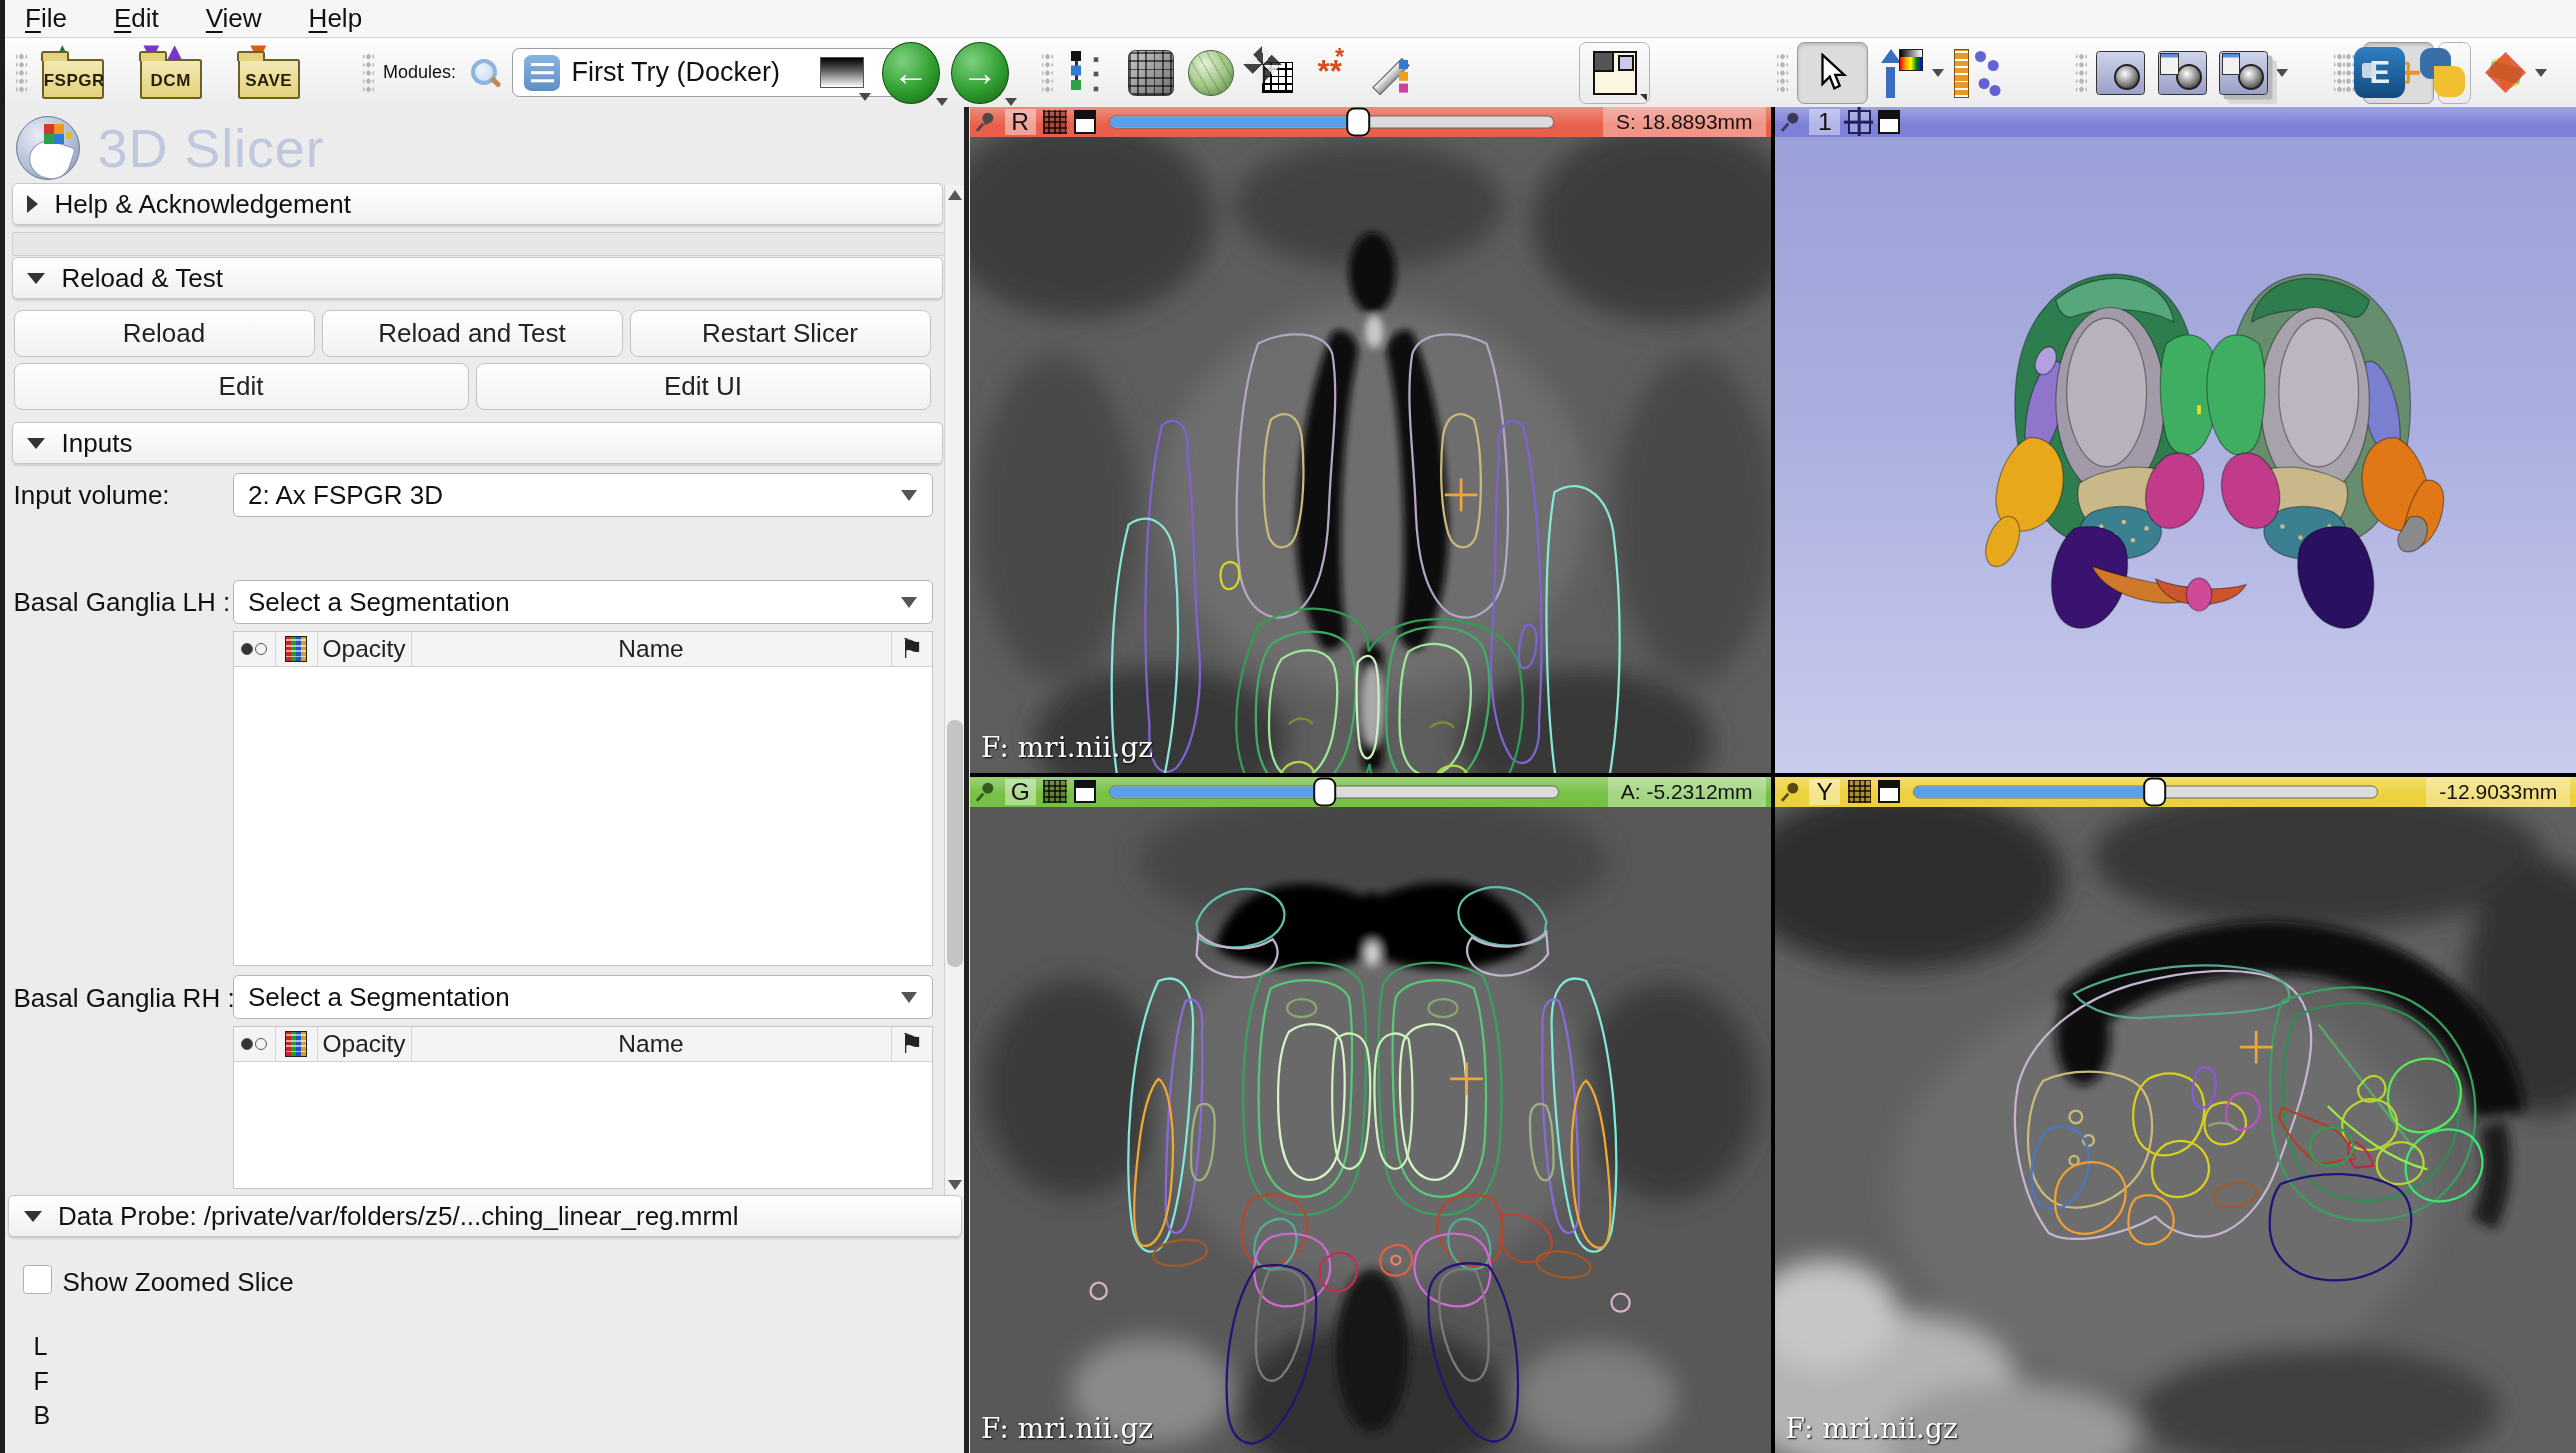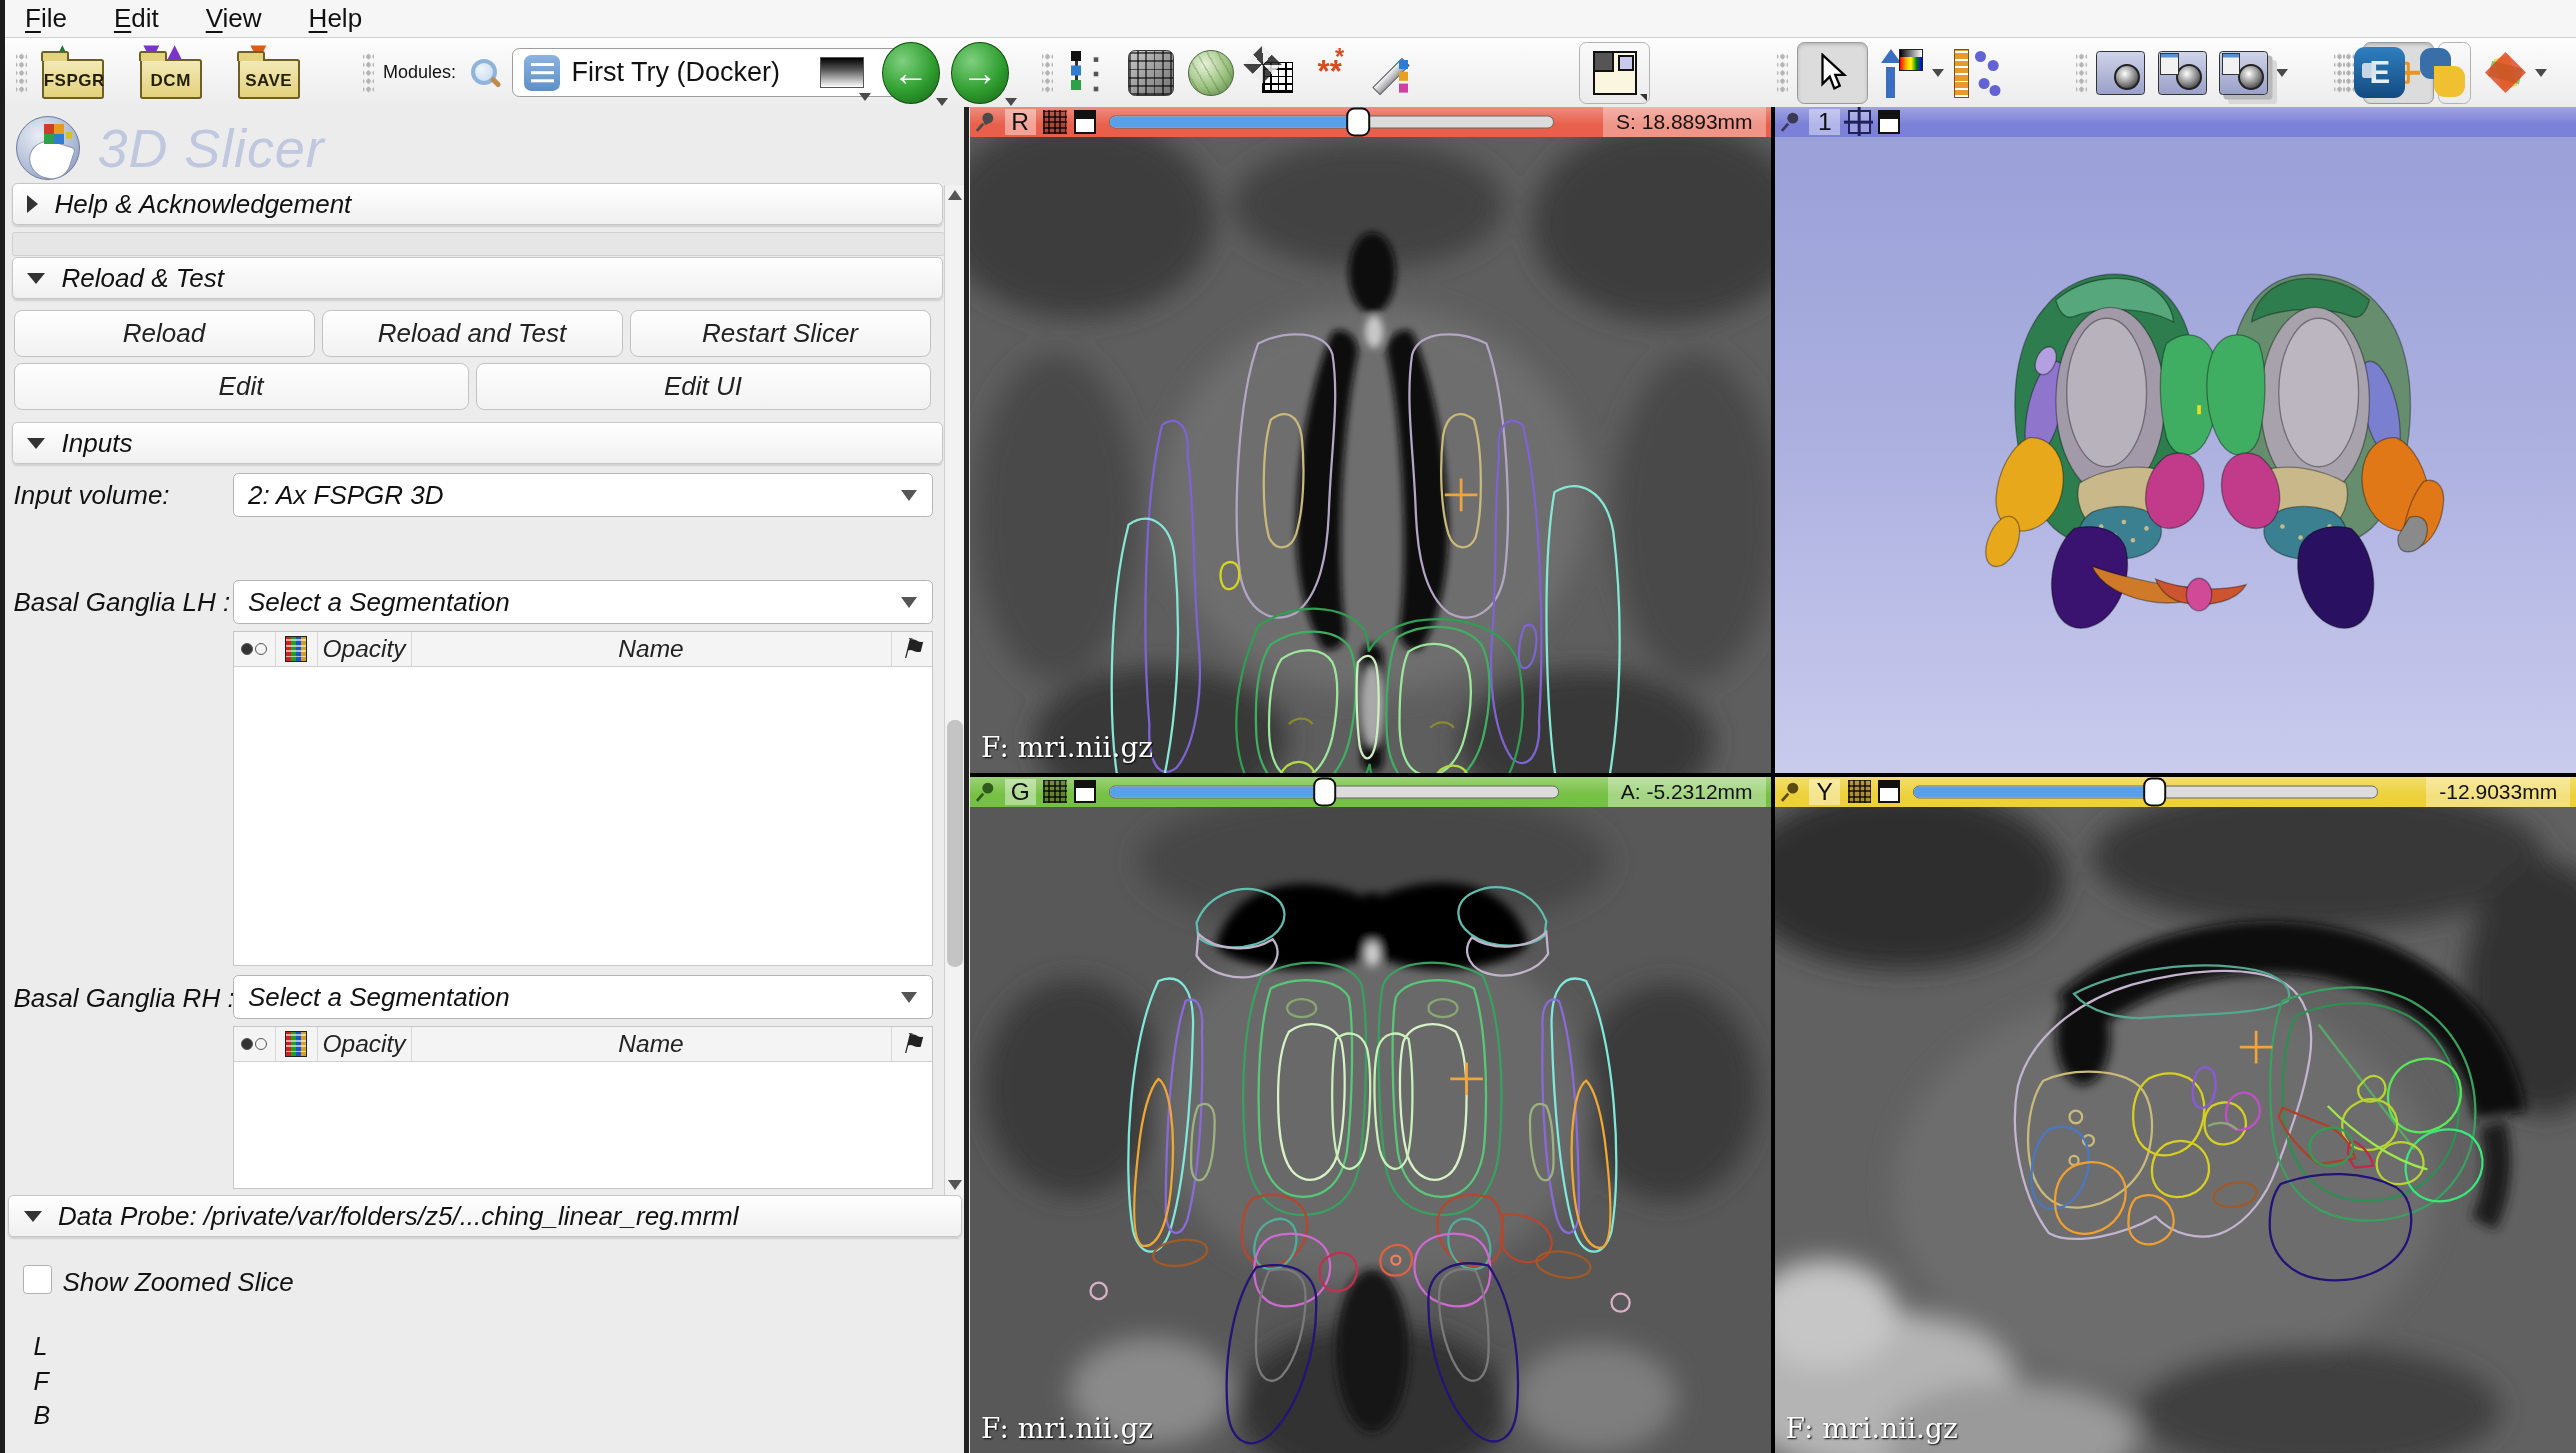--- a/index.html
+++ b/index.html
@@ -107,21 +107,21 @@
   .star-icon .g{background:#58b038;opacity:.7;transform:rotate(15deg) scale(1.1,.55);}
   .star-icon .y{background:#e8d020;opacity:.7;transform:rotate(75deg) scale(1.1,.55);}
   .ext-icon{width:51px;height:51px;border-radius:11px;background:linear-gradient(#2f7fc0,#134a80);
     color:#e8eef5;font-size:31px;font-weight:bold;display:flex;align-items:center;justify-content:center;position:relative;}
   .ext-icon:before{content:"";position:absolute;left:7.3px;top:16.3px;width:14.5px;height:14.5px;background:#d8e2ec;border-radius:2.7px;opacity:.9;}
   .py-icon{position:relative;width:49px;height:49px;margin-left:12.7px;}
   .py-icon:before{content:"";position:absolute;left:1.8px;top:0;width:31px;height:31px;background:#3a6ea8;border-radius:11px 11px 0 11px;}
   .py-icon:after{content:"";position:absolute;right:1.8px;bottom:0;width:31px;height:31px;background:#f0c030;border-radius:0 11px 11px 11px;}
 
   
-  .left-panel{position:absolute;left:4.5px;top:107px;width:960px;height:1347px;background:#ececec;font-style:italic;}
+  .left-panel{position:absolute;left:4.5px;top:107px;width:960px;height:1347px;background:#ececec;}
   .panel-border{position:absolute;left:964px;top:107px;width:5.4px;height:1347px;background:#222;}
   .logo-wrap{position:absolute;left:11px;top:9px;display:flex;align-items:center;gap:18px;}
   .logo-icon{position:relative;width:62px;height:62px;border-radius:50%;
     background:radial-gradient(circle at 35% 30%,#e8ecf4,#aebbd4 60%,#7c8cae);border:1.8px solid #6a7a9a;overflow:hidden;}
   .logo-icon:before{content:"";position:absolute;left:12.7px;top:23.6px;width:40px;height:36px;background:#fff;border-radius:50% 10% 50% 50%;transform:rotate(18deg);border:1.8px solid #8a97b4;}
   .logo-icon:after{content:"";position:absolute;left:27px;top:7.3px;width:10px;height:10px;background:#d23a2a;
     box-shadow:10px 0 0 #e89a20,0 10px 0 #2fa04a,10px 10px 0 #2e7dd1,20px 6.3px 0 -1.8px #d8c020;}
   .app-title{font-size:54px;color:#bfc8df;letter-spacing:0.9px;}
   .collapsible{position:absolute;height:42px;background:linear-gradient(#ffffff,#f0f0f0);
     border:1.8px solid #c6c6c6;border-radius:5.4px;display:flex;align-items:center;gap:16.3px;

